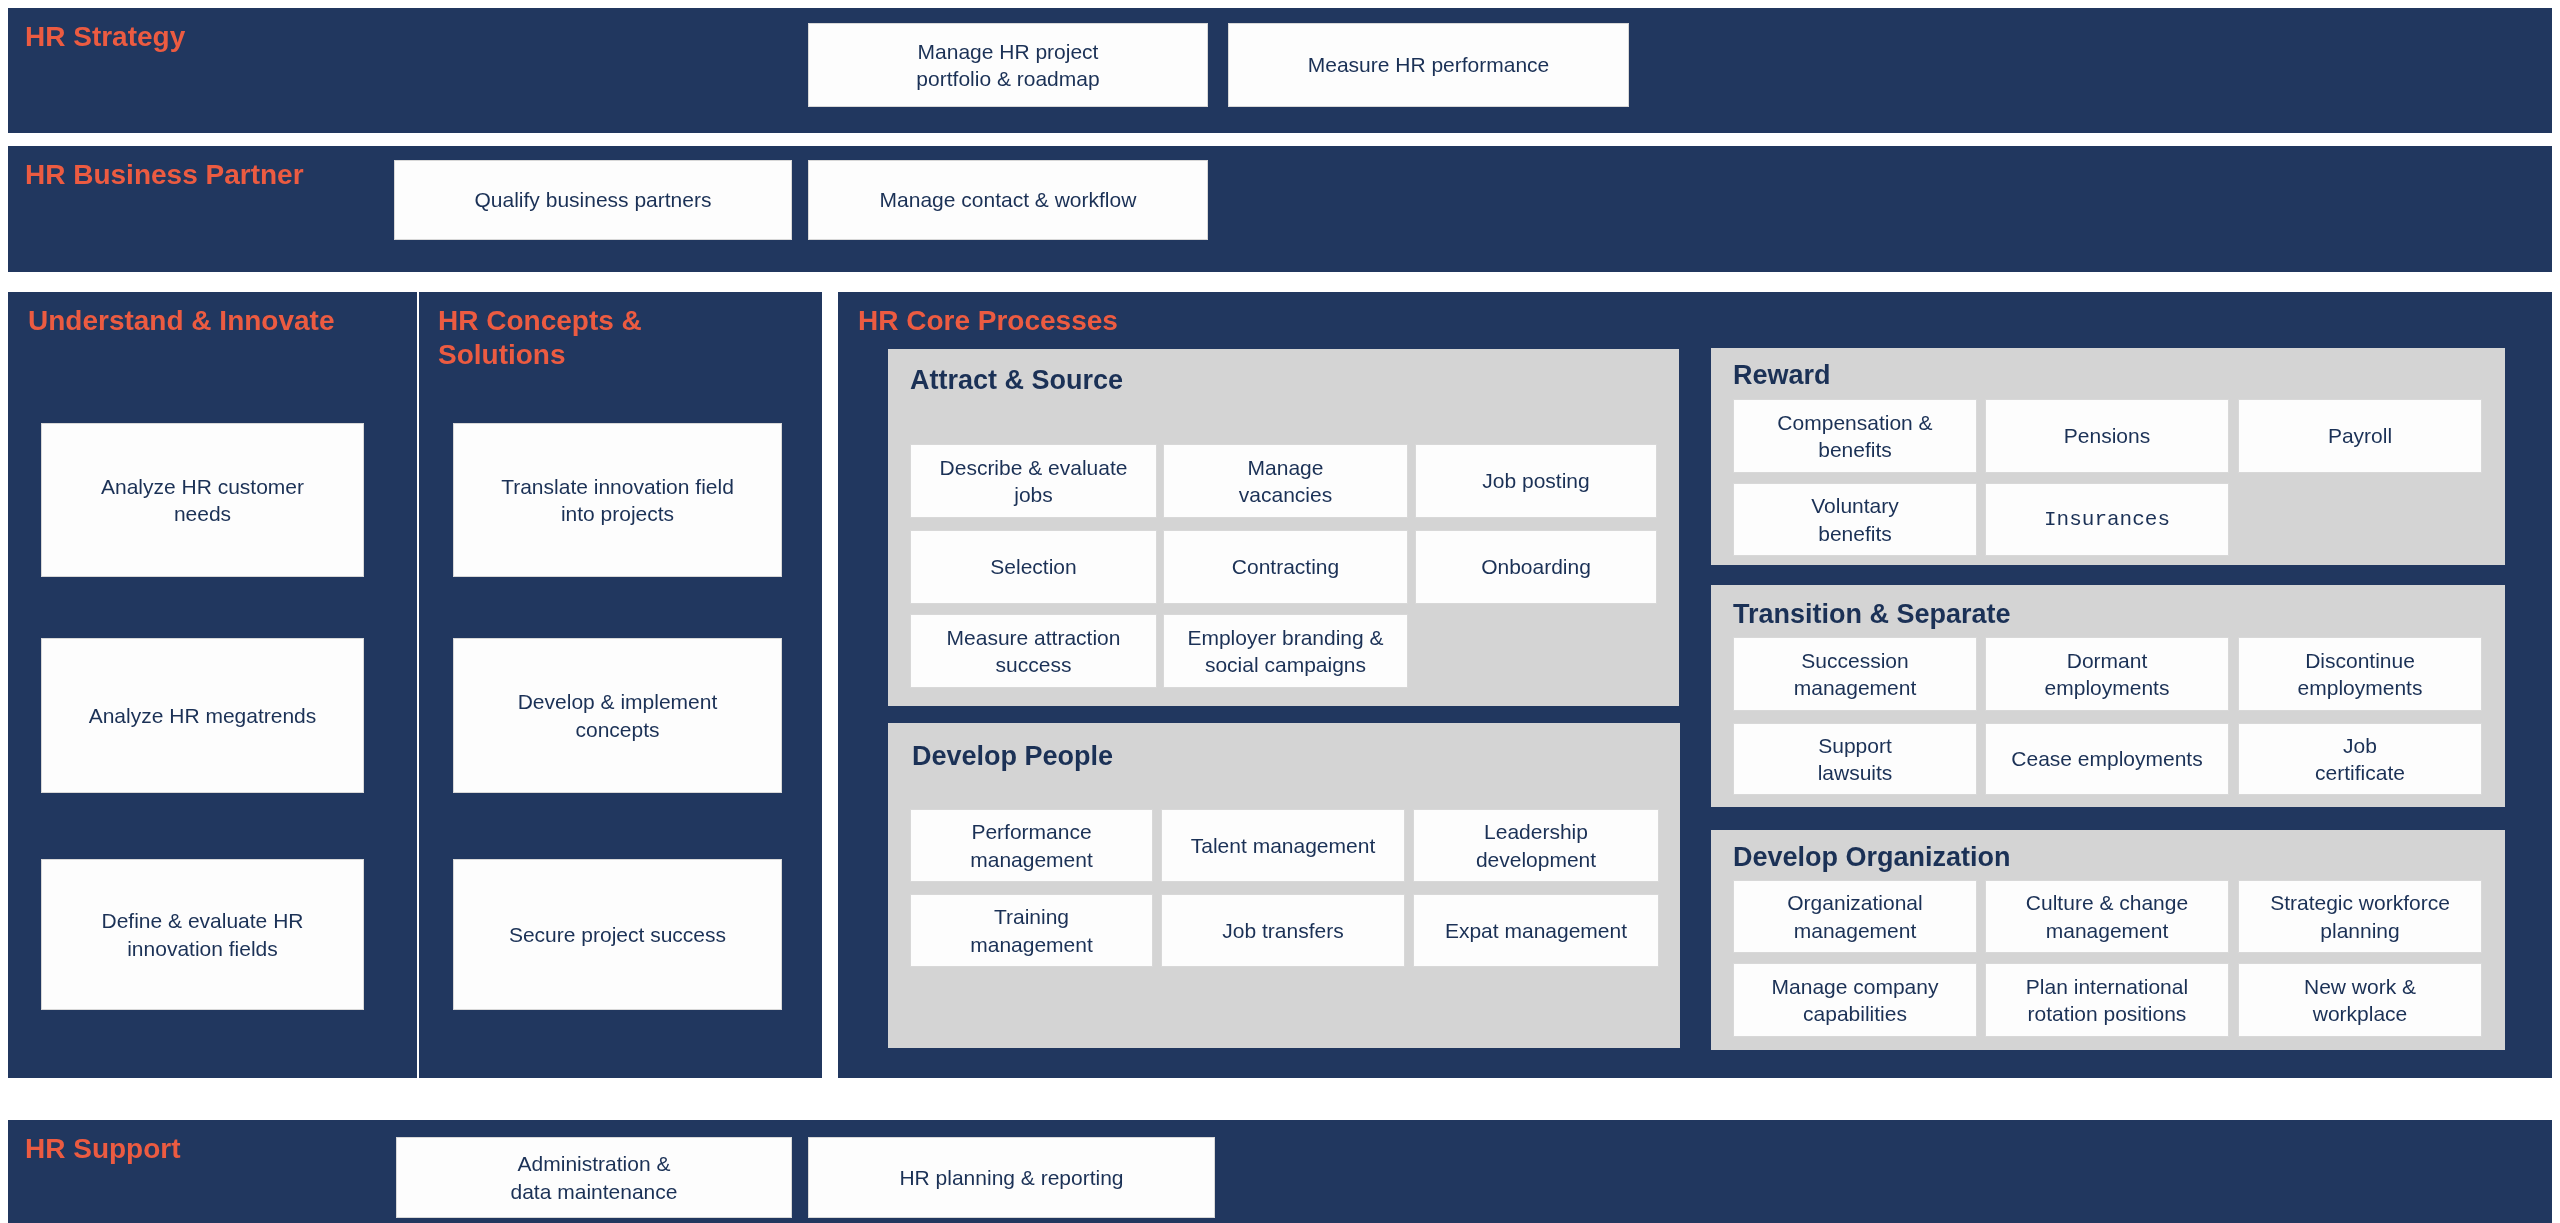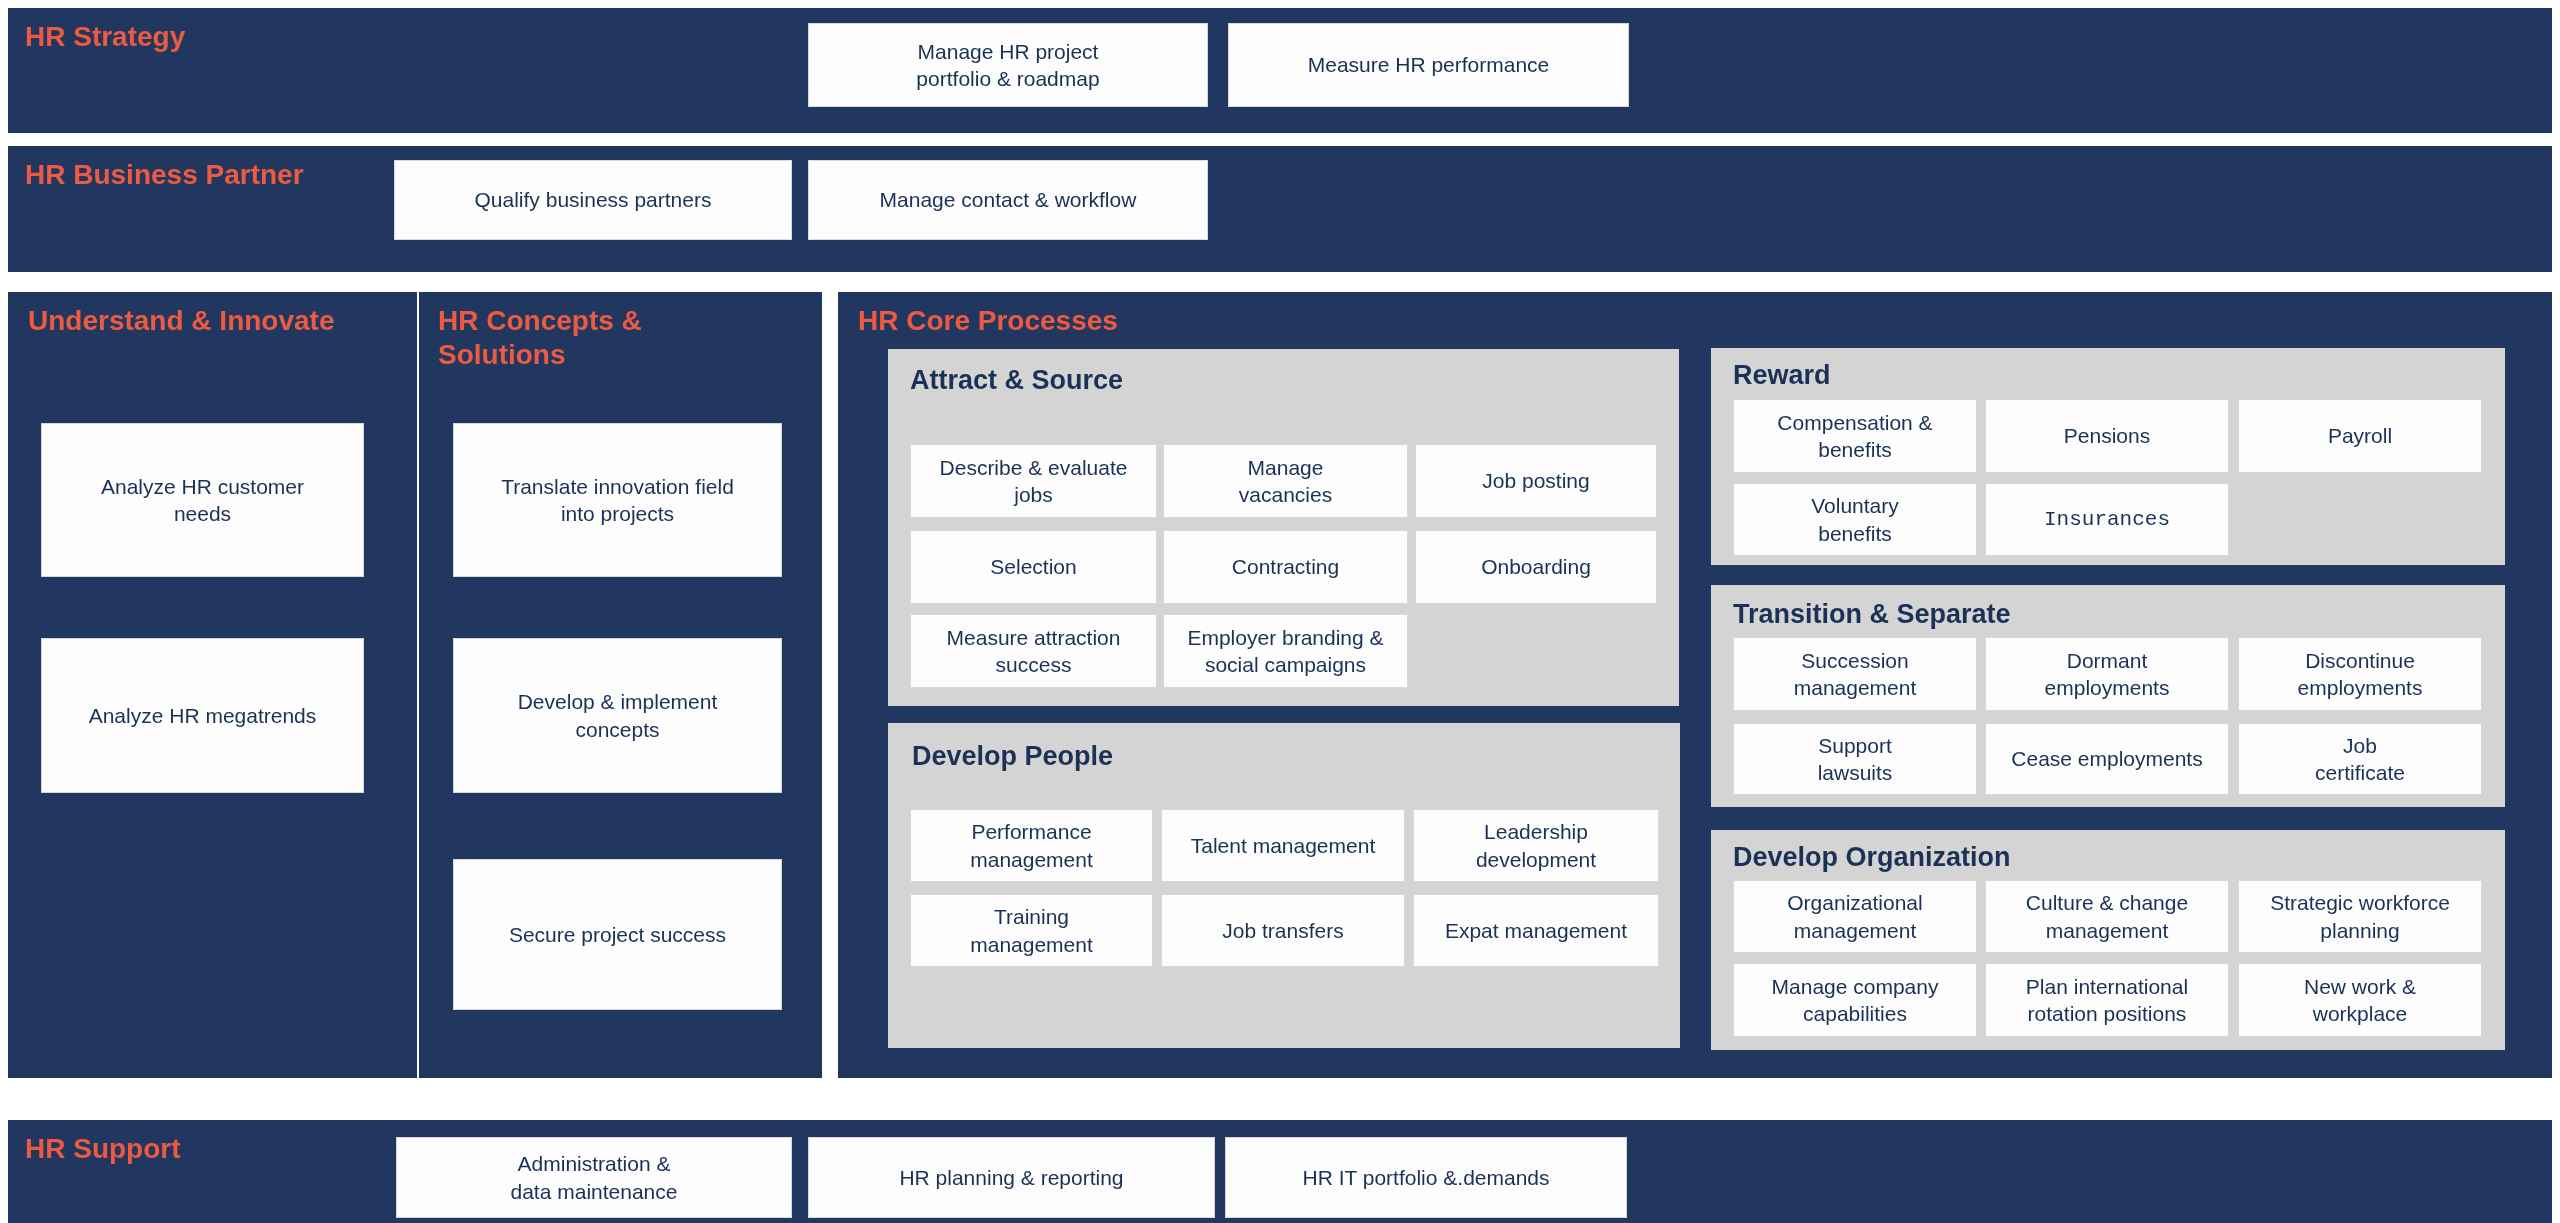--- a/index.html
+++ b/index.html
@@ -66,20 +66,22 @@
     <div class="band-title" style="left:17px; top:12px;">HR Business Partner</div>
     <div class="wbox" style="left:386px; top:14px; width:398px; height:80px;">Qualify business partners</div>
     <div class="wbox" style="left:800px; top:14px; width:400px; height:80px;">Manage contact &amp; workflow</div>
   </section>
 
   <section class="band" style="left:8px; top:292px; width:396px; height:786px;padding-left:13px;">
     <div class="band-title" style="left:20px; top:12px;">Understand &amp; Innovate</div>
     <div class="wbox" style="left:33px; top:131px; width:323px; height:154px;">Analyze HR customer
 needs</div>
     <div class="wbox" style="left:33px; top:346px; width:323px; height:155px;">Analyze HR megatrends</div>
+    <div class="wbox" style="left:33px; top:567px; width:323px; height:151px;">Define &amp; evaluate HR
+innovation fields</div>
   </section>
 
   <section class="band" style="left:419px; top:292px; width:403px; height:786px;">
     <div class="band-title" style="left:19px; top:12px;">HR Concepts  &amp;
 Solutions</div>
     <div class="wbox" style="left:34px; top:131px; width:329px; height:154px;">Translate innovation field
 into projects</div>
     <div class="wbox" style="left:34px; top:346px; width:329px; height:155px;">Develop &amp; implement
 concepts</div>
     <div class="wbox" style="left:34px; top:567px; width:329px; height:151px;">Secure project success</div>
@@ -158,16 +160,15 @@
       <div class="wbox" style="left:527px; top:133px; width:244px; height:74px;">New work &amp;
 workplace</div>
     </div>
   </section>
 
   <section class="band" style="left:8px; top:1120px; width:2544px; height:123px;">
     <div class="band-title" style="left:17px; top:12px;">HR Support</div>
     <div class="wbox" style="left:388px; top:17px; width:396px; height:81px;">Administration &amp;
 data maintenance</div>
     <div class="wbox" style="left:800px; top:17px; width:407px; height:81px;">HR planning &amp; reporting</div>
-    <div class="wbox" style="left:1217px; top:17px; width:402px; height:81px;">HR IT portfolio &amp;.demands</div>
   </section>
 
 </div>
 
 </body></html>

